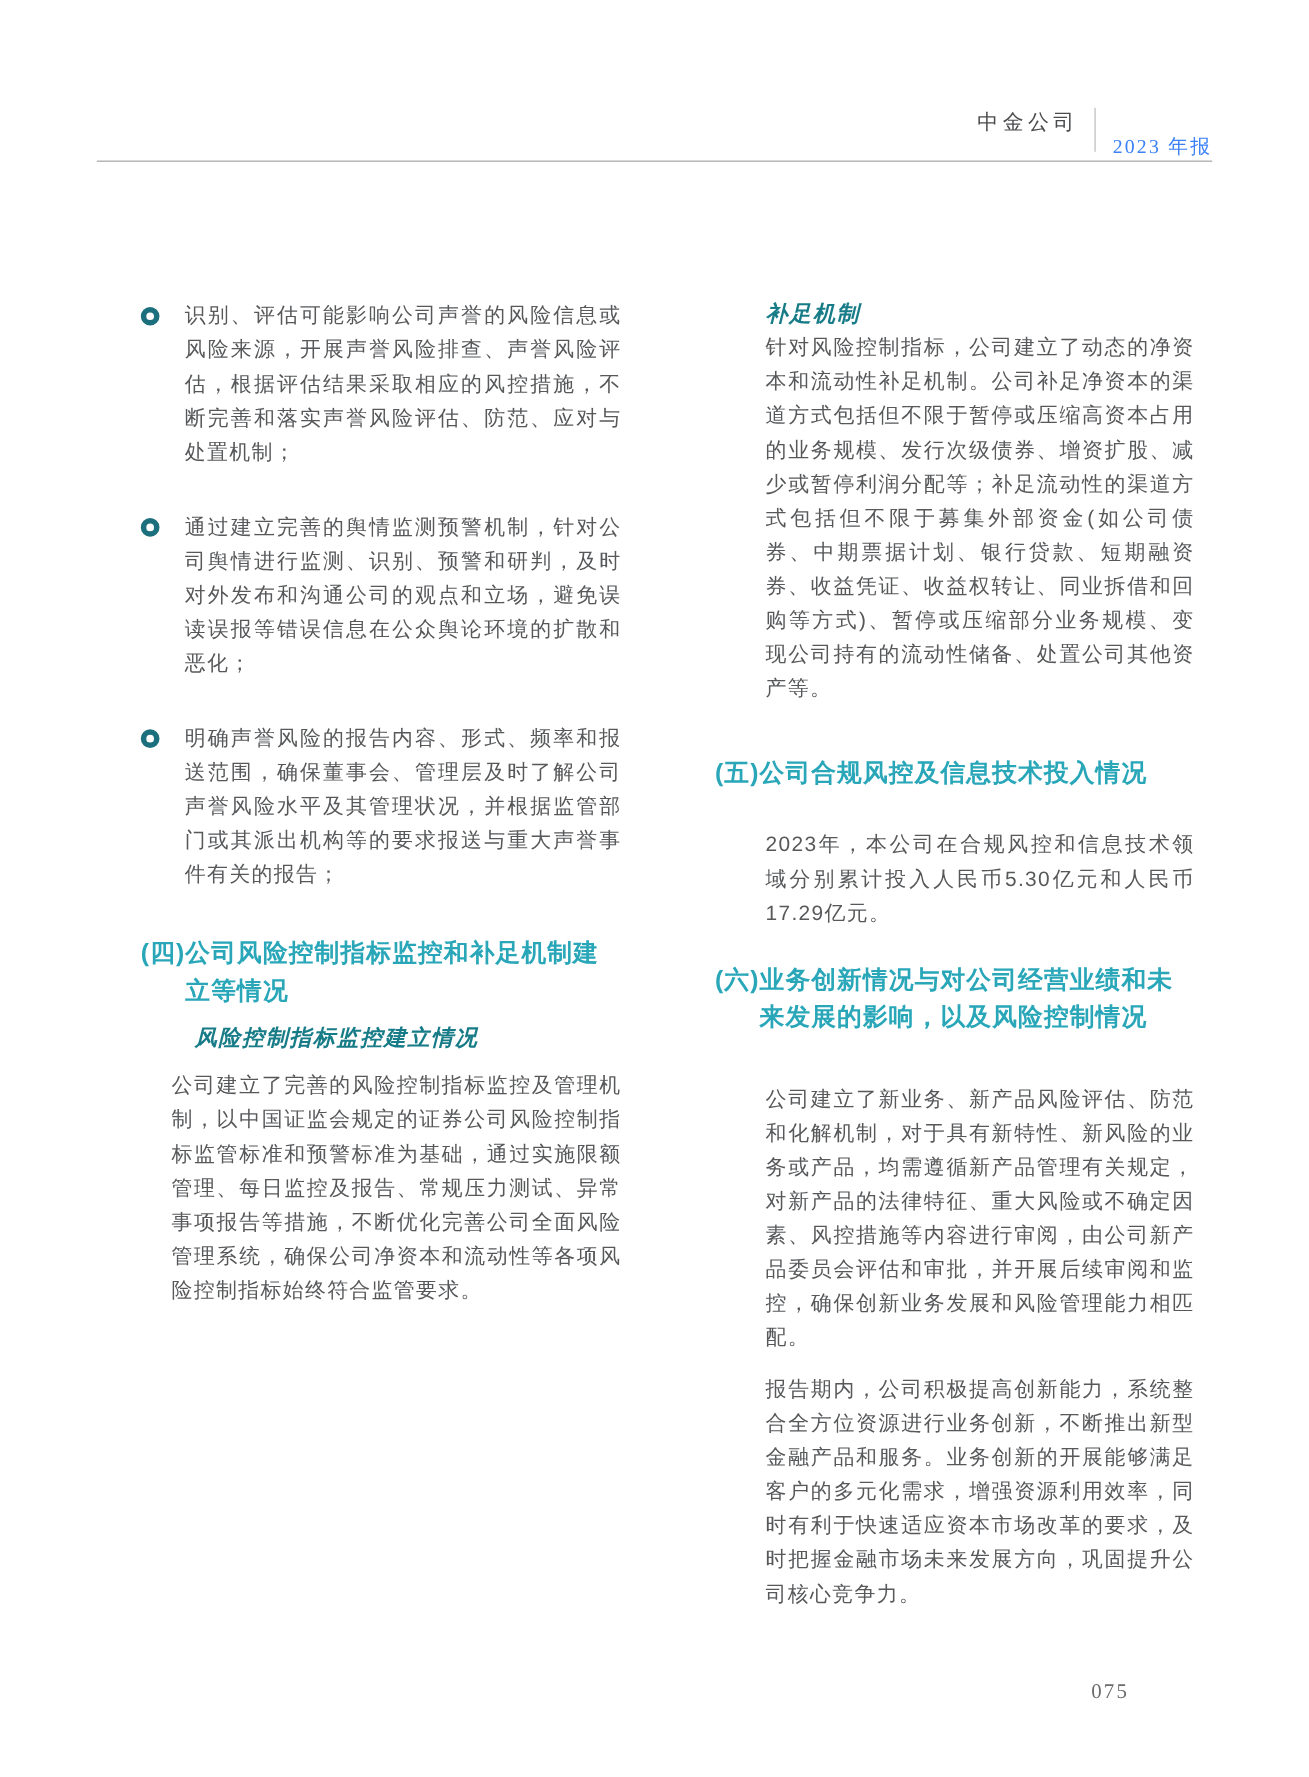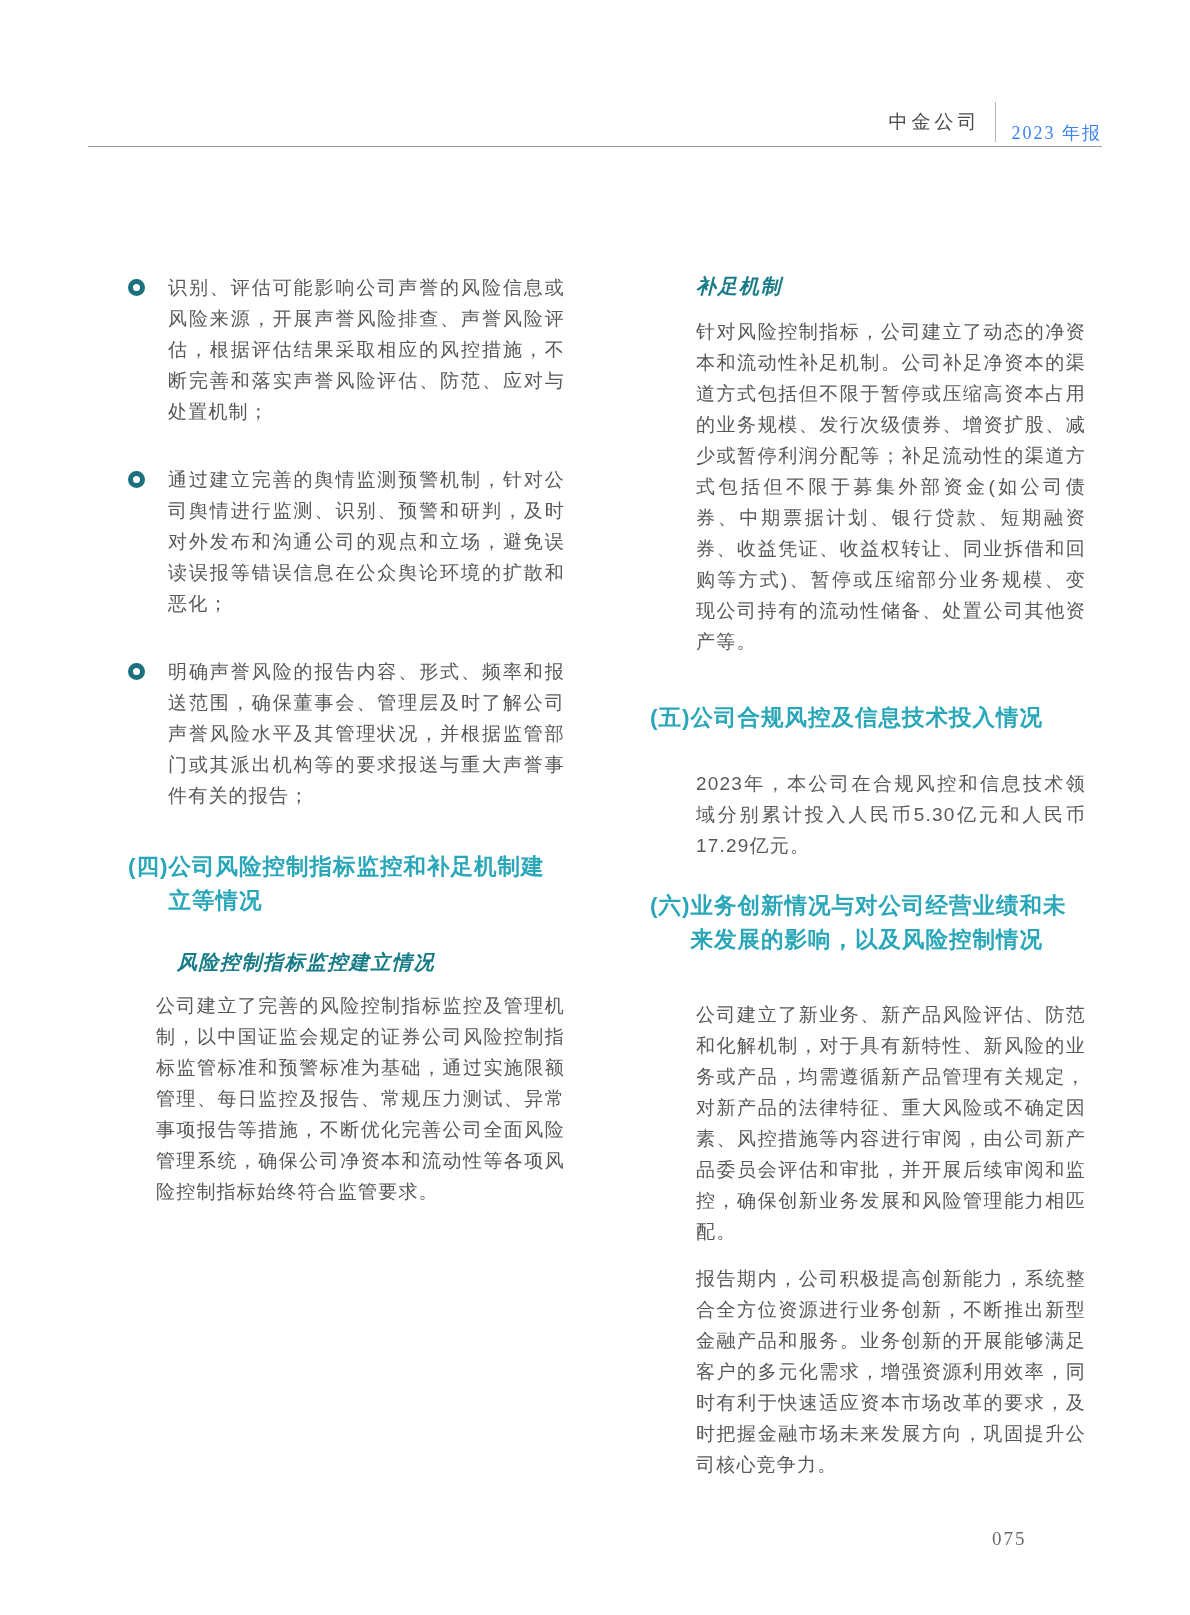--- a/index.html
+++ b/index.html
@@ -12,21 +12,20 @@
     font-family: "Liberation Sans", sans-serif;
     overflow: hidden;
   }
 
   
   .header {
     position: absolute;
     top: 98px;
     right: 88px;
     display: flex;
-    align-items: center;
     font-family: "Liberation Serif", serif;
   }
   .header .brand {
     font-size: 19px;
     color: #4a4b4d;
     letter-spacing: 4px;
     padding-right: 14px;
   }
   .header .vdivider {
     width: 1px;
@@ -92,27 +91,27 @@
     font-size: 20px;
     font-weight: 700;
     line-height: 28px;
     letter-spacing: 1.5px;
     color: #177c87;
     font-style: italic;
   }
 
   
   .col-left .section-heading { margin-top: 39px; }
-  .col-left .sub-heading { margin-top: 30px; margin-left: 49px; }
+  .col-left .sub-heading { margin-top: 12px; margin-left: 49px; }
   .col-left .body-text.indented { margin-top: 14px; margin-left: 28px; }
 
   
   .col-right .sub-heading { margin-left: 46px; }
   .col-right .body-text.indented { margin-left: 46px; }
-  .col-right .para-supplement { margin-top: 16px; }
+  .col-right .para-supplement { margin-top: 1px; }
   .col-right .heading-5 { margin-top: 44px; }
   .col-right .para-5 { margin-top: 33px; }
   .col-right .heading-6 { margin-top: 28px; }
   .col-right .para-6a { margin-top: 16px; }
   .col-right .para-6b { margin-top: 42px; }
 
   
   .footer-page-number {
     position: absolute;
     top: 1528px;

